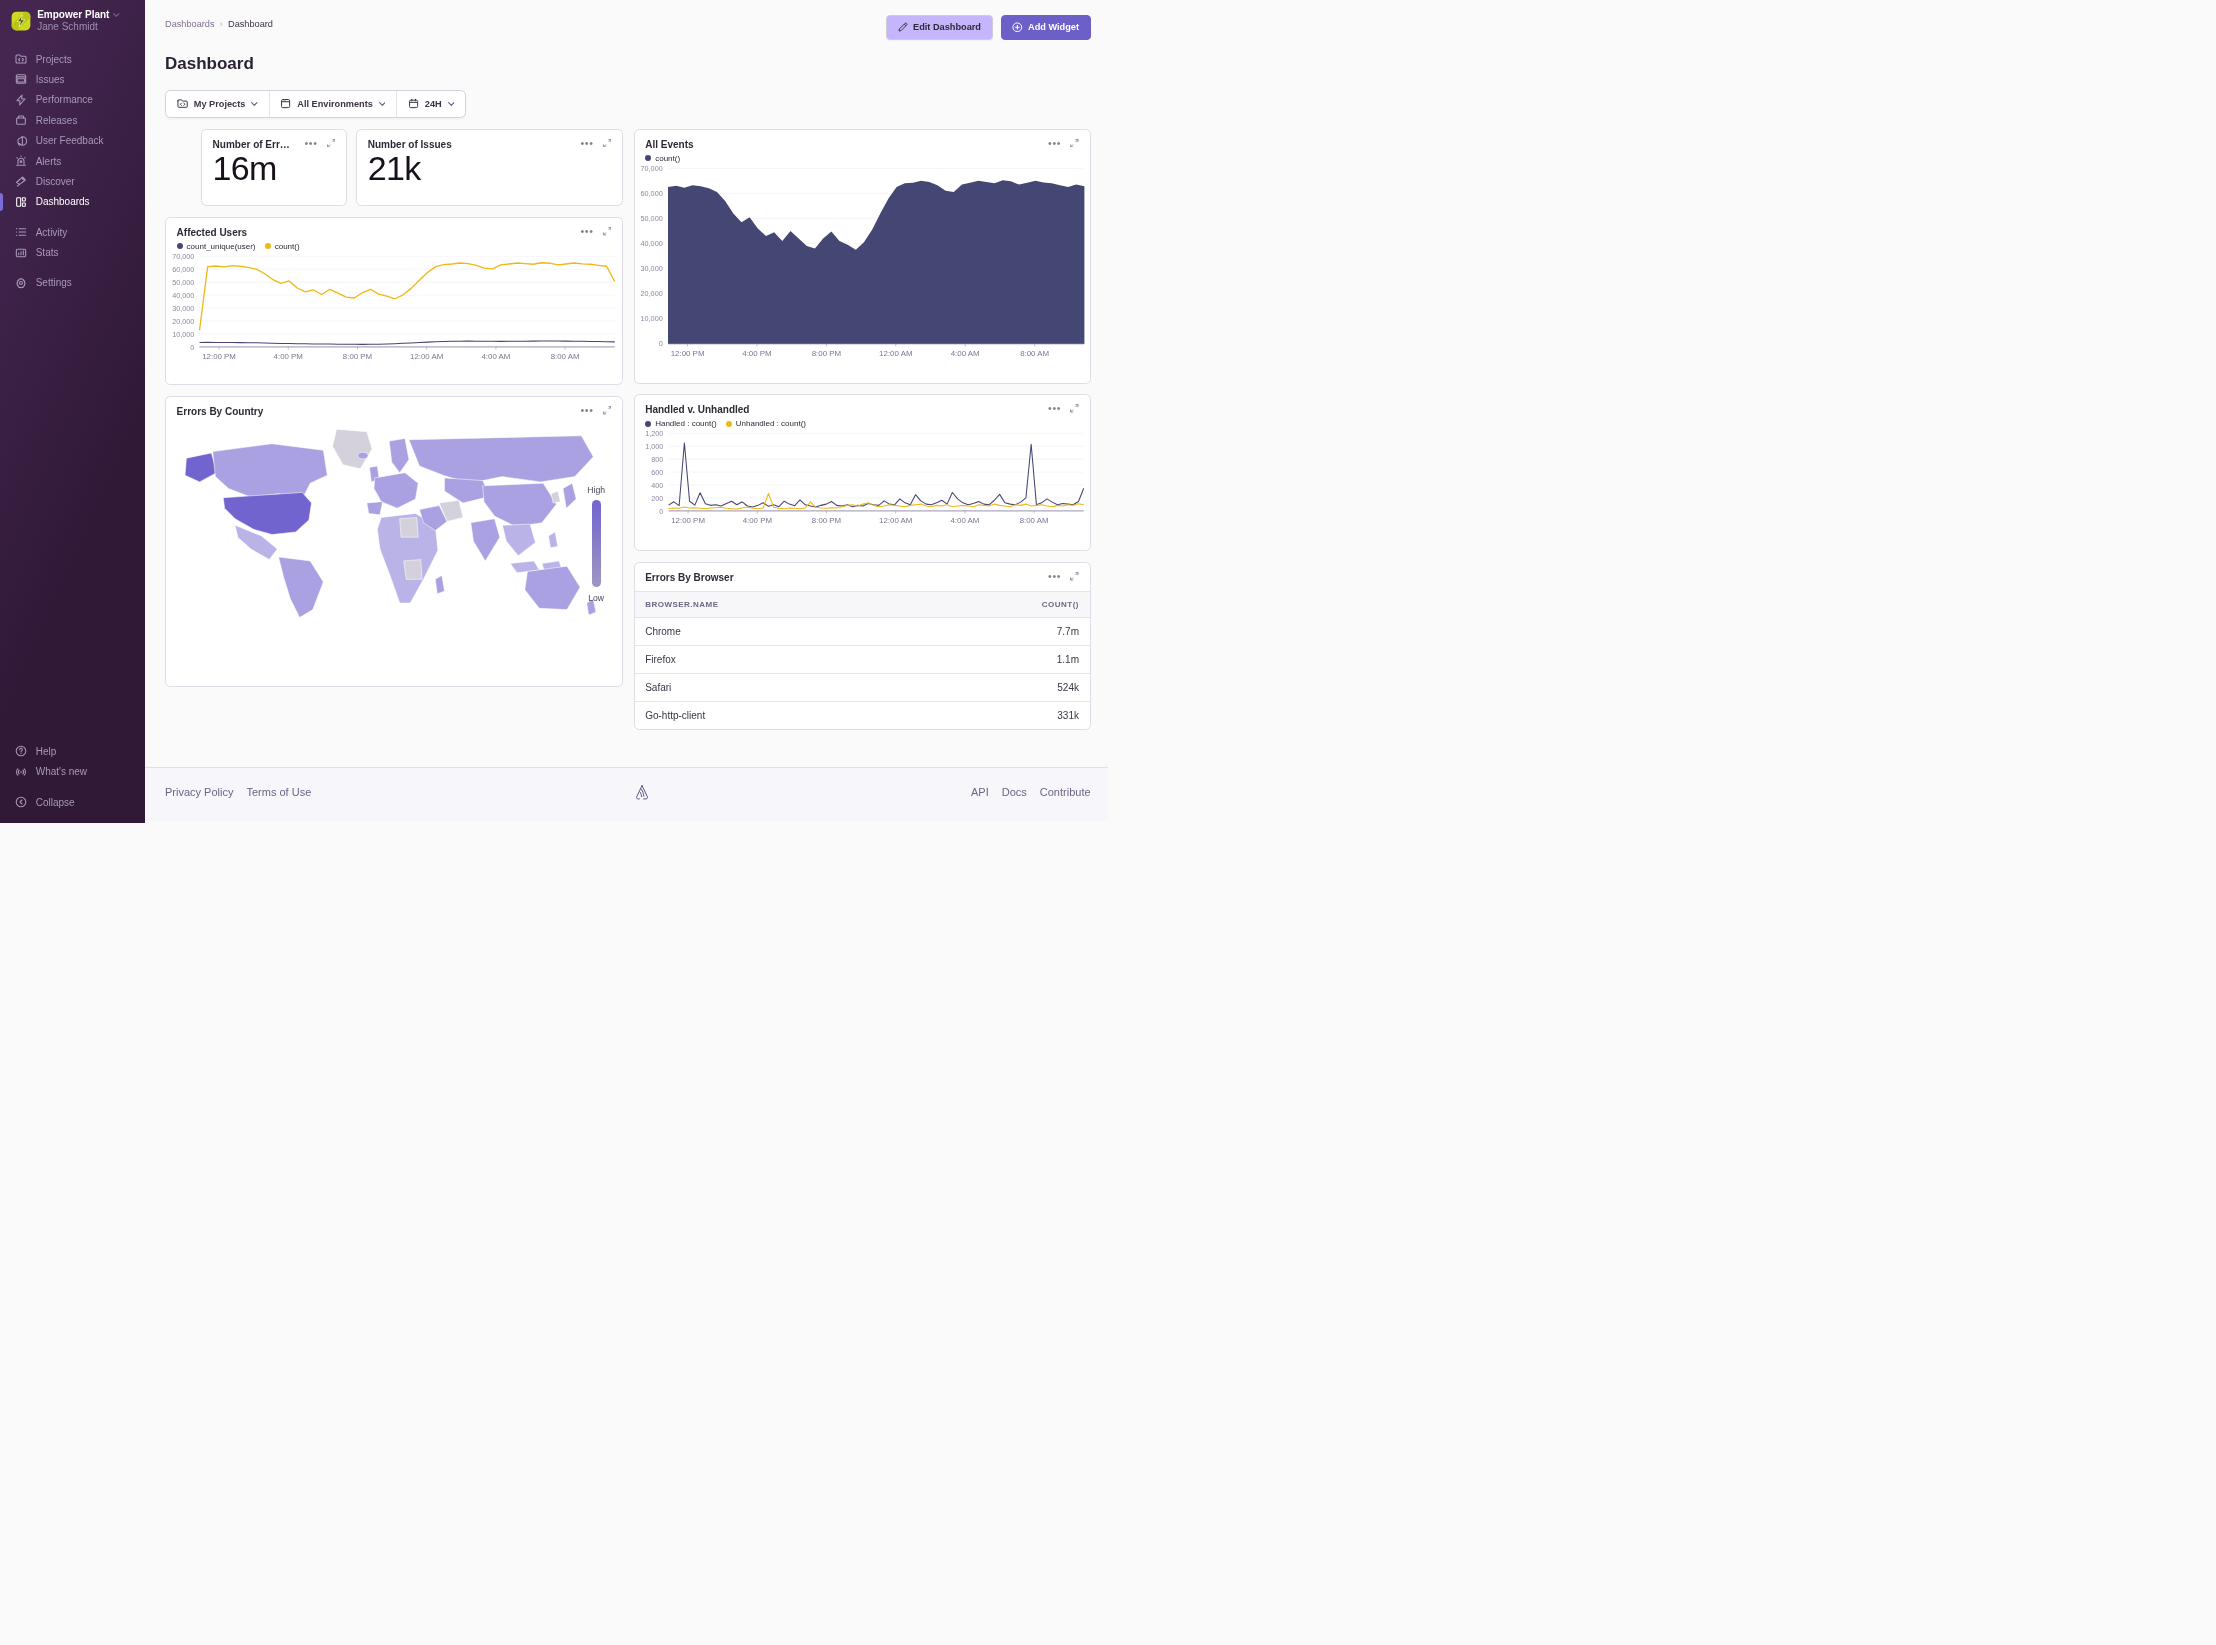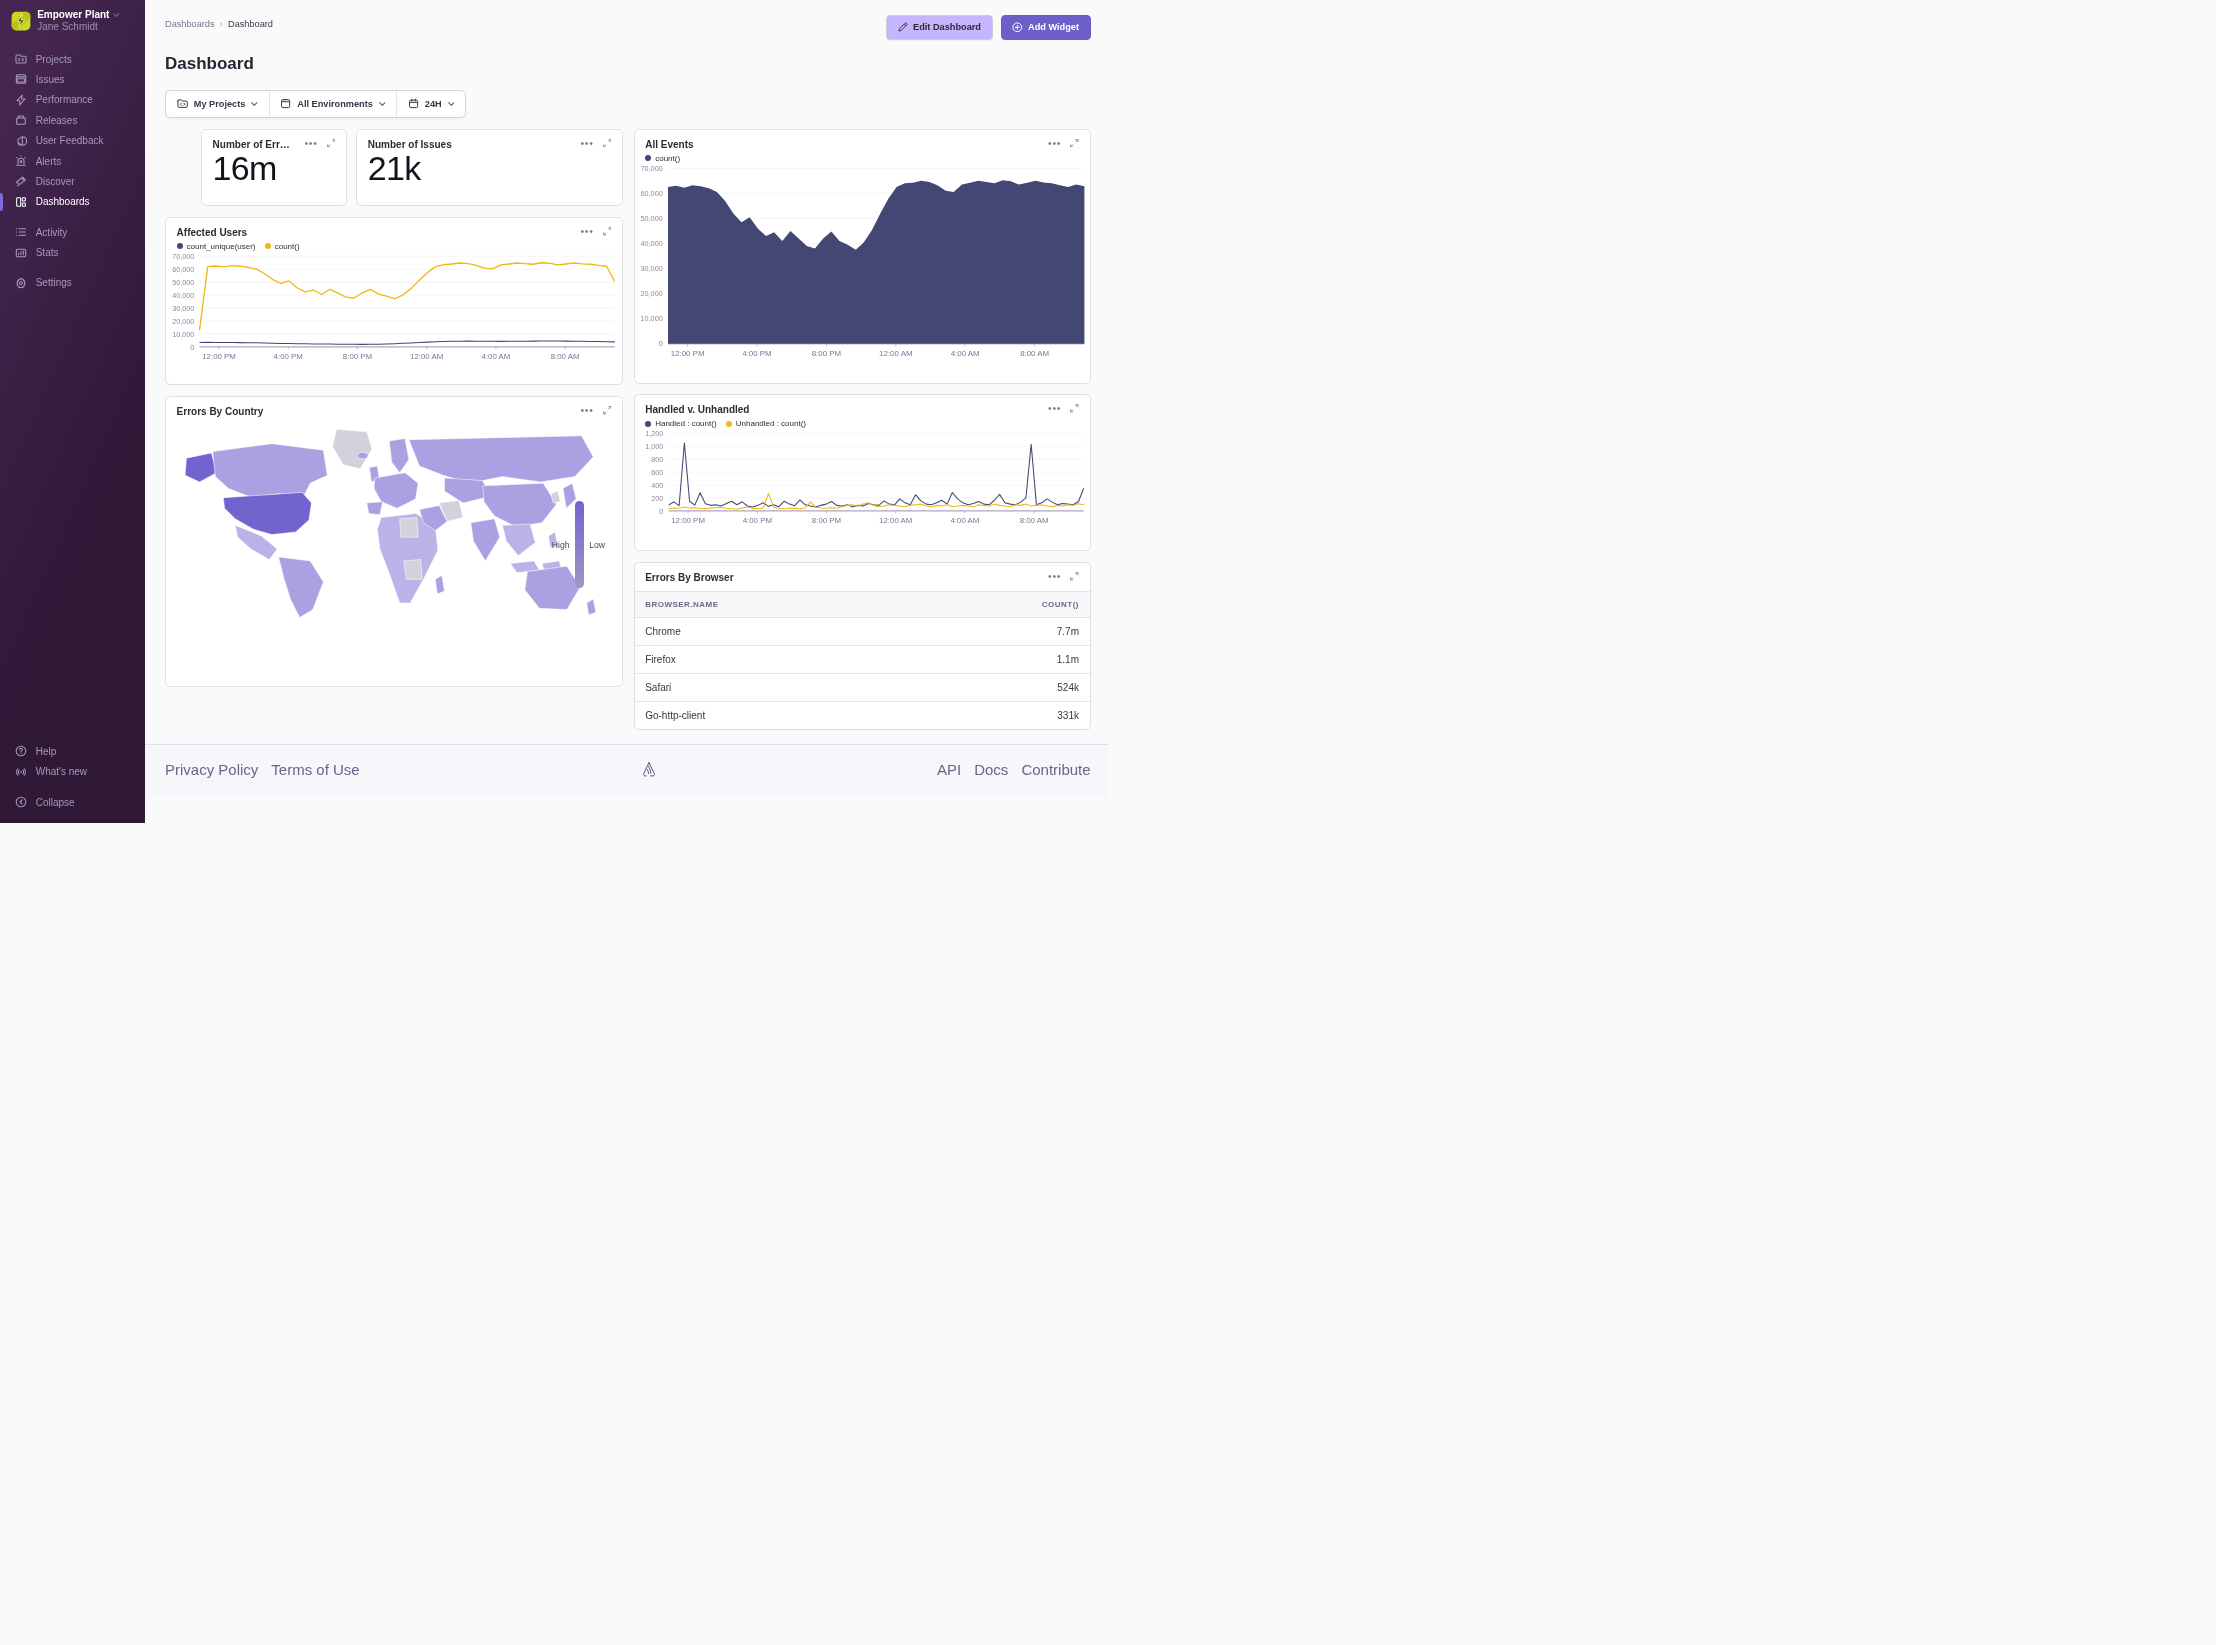--- a/index.html
+++ b/index.html
@@ -65,35 +65,35 @@
   .au-box { height:113px; }
   .hu-box { height:100px; }
 
   svg text.tick { font-family:"Liberation Sans",sans-serif; font-size:11px; fill:#8f86a2; }
   svg text.xtick { font-family:"Liberation Sans",sans-serif; font-size:12px; fill:#7d7393; }
 
   
   .map-card { height:291px; }
   .map-wrap { position:relative; padding:2.6px 6.6px 0; }
   .map-svg path, .map-svg ellipse { stroke:#fff; stroke-width:0.8; }
-  .map-legend { position:absolute; right:17px; top:84px; display:flex; flex-direction:row; align-items:center; gap:5.3px; }
+  .map-legend { position:absolute; right:17px; top:68px; display:flex; flex-direction:column; align-items:center; gap:5.3px; }
   .map-legend .lg-label { font-size:8.6px; color:#4a4458; }
   .lg-bar { width:9.2px; height:87px; border-radius:4.6px; }
 
   
   .tbl-card { overflow:hidden; }
   table.widget-table { width:100%; border-collapse:collapse; margin-top:8px; }
   .widget-table thead th { background:#f7f6f9; border-top:0.7px solid #e7e3ec; border-bottom:0.7px solid #e7e3ec; font-size:8px; font-weight:700; letter-spacing:.06em; color:#6f6785; text-transform:uppercase; text-align:left; padding:8px 10.6px; }
   .widget-table thead th:last-child { text-align:right; }
   .widget-table td { font-size:10px; color:#3d3346; padding:8px 10.6px; border-bottom:0.7px solid #e7e3ec; }
   .widget-table tr:last-child td { border-bottom:none; }
   .widget-table td:last-child { text-align:right; }
 
   
-  footer { margin-top:14px; border-top:0.7px solid #e3dfe9; background:#f7f6fa; padding:16px 20px 20px; display:flex; align-items:center; justify-content:space-between; font-size:15px; color:#6e6386; }
+  footer { margin-top:37px; border-top:0.7px solid #e3dfe9; background:#f7f6fa; padding:16px 20px 20px; display:flex; align-items:center; justify-content:space-between; font-size:11px; color:#6e6386; }
   footer .flinks { display:flex; gap:13px; }
   footer .flink { cursor:pointer; }
   .sentry-glyph { stroke:#584976; fill:none; stroke-width:1.8; stroke-linecap:round; }
 </style>
 </head>
 <body>
 
 <div class="app">
 
   <aside class="sidebar">

